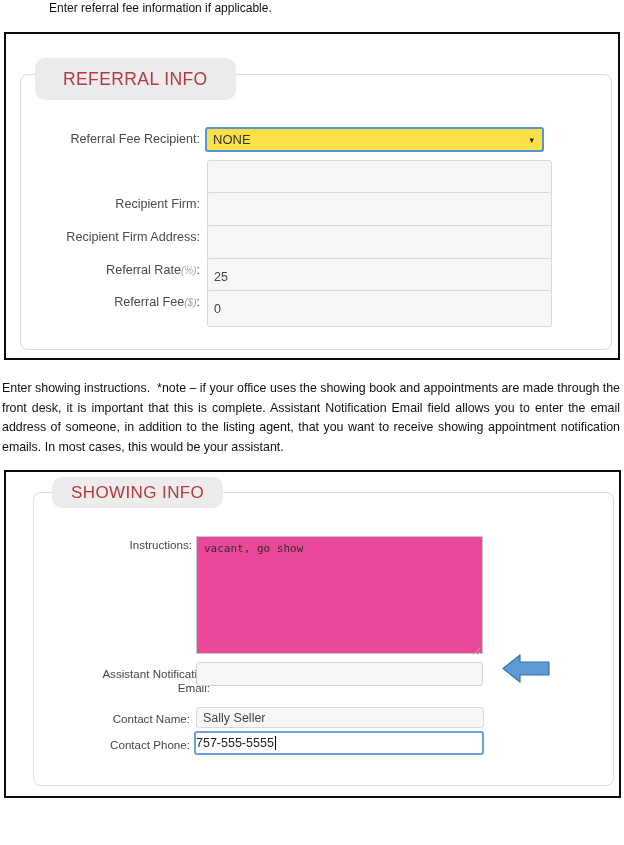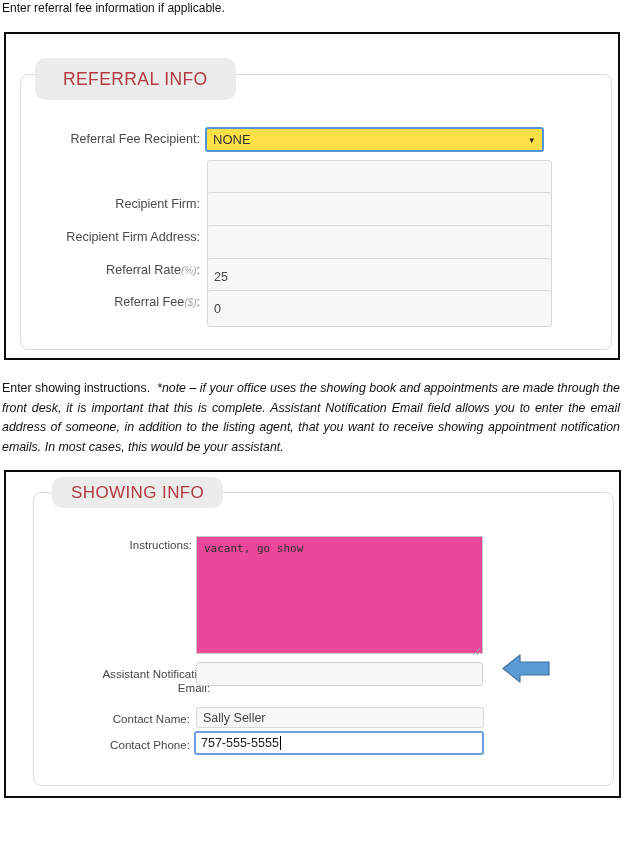--- a/index.html
+++ b/index.html
@@ -2,21 +2,21 @@
 <html><head>
 <meta charset="utf-8">
 <style>
   html,body{margin:0;padding:0;background:#ffffff;}
   body{font-family:"Liberation Sans",sans-serif;color:#1a1a1a;}
   #page{position:relative;width:624px;height:845px;background:#fff;overflow:hidden;}
 
   .intro{position:absolute;left:2px;font-size:12px;color:#111;}
   .intro-2{top:379px;width:618px;line-height:19.5px;font-size:12.4px;text-align:justify;}
   .intro-2 .lead{font-style:normal;margin-right:7px;}
-  .intro-2 .note{font-style:italic;}
+  .intro-2 .note{}
 
   .outer-box{position:absolute;border:2px solid #0c0c0c;background:#fff;box-sizing:border-box;}
   #box-referral{left:4px;top:32px;width:616px;height:328px;}
   #box-showing{left:4px;top:470px;width:617px;height:328px;}
 
   .panel{position:absolute;border:1px solid #dcdcdc;border-radius:8px;background:#fff;box-sizing:border-box;}
   #panel-referral{left:20px;top:74px;width:592px;height:276px;}
   #panel-showing{left:33px;top:492px;width:581px;height:294px;}
 
   .pill{position:absolute;background:#ececec;border-radius:10px;display:flex;align-items:center;z-index:3;}
@@ -43,31 +43,31 @@
   .show-label{font-size:11.6px;color:#474747;line-height:14px;}
   .textarea-box{position:absolute;left:196px;top:536px;width:287px;height:118px;background:#ec4899;
           border:1px solid #c9c9c9;box-sizing:border-box;z-index:2;}
   .textarea-box .ta-value{display:block;font-family:"DejaVu Sans Mono",monospace;font-size:11px;
           color:#2e2e2e;padding:5px 7px;white-space:pre-wrap;}
   .resize-handle{position:absolute;right:1px;bottom:1px;width:10px;height:10px;}
 
   .focus-input{position:absolute;left:194px;top:731px;width:290px;height:24px;background:#fff;
           border:2px solid #6ba0dd;border-radius:3px;box-sizing:border-box;display:flex;
           align-items:center;z-index:2;}
-  .focus-input .fi-value{font-size:12.5px;color:#222;padding-left:5px;}
+  .focus-input .fi-value{font-size:12.5px;color:#222;}
   .caret{display:inline-block;width:1px;height:14px;background:#000;margin-left:1px;}
 
   .arrow-wrap{position:absolute;left:502px;top:654px;width:48px;height:29px;z-index:2;}
 </style>
 </head>
 <body>
 
 <div id="page">
 
-  <div class="intro" style="top:1px;">Enter referral fee information if applicable.</div>
+  <div class="intro" style="top:1px;margin-left:47px;">Enter referral fee information if applicable.</div>
 
   <div class="outer-box" id="box-referral"></div>
   <div class="panel" id="panel-referral"></div>
   <div class="pill" id="pill-referral">
     <span class="pill-title">REFERRAL INFO</span>
   </div>
 
   <div class="flabel ref-label" style="top:132px;">Referral Fee Recipient:</div>
   <div class="select-box">
     <span class="sel-value">NONE</span>

